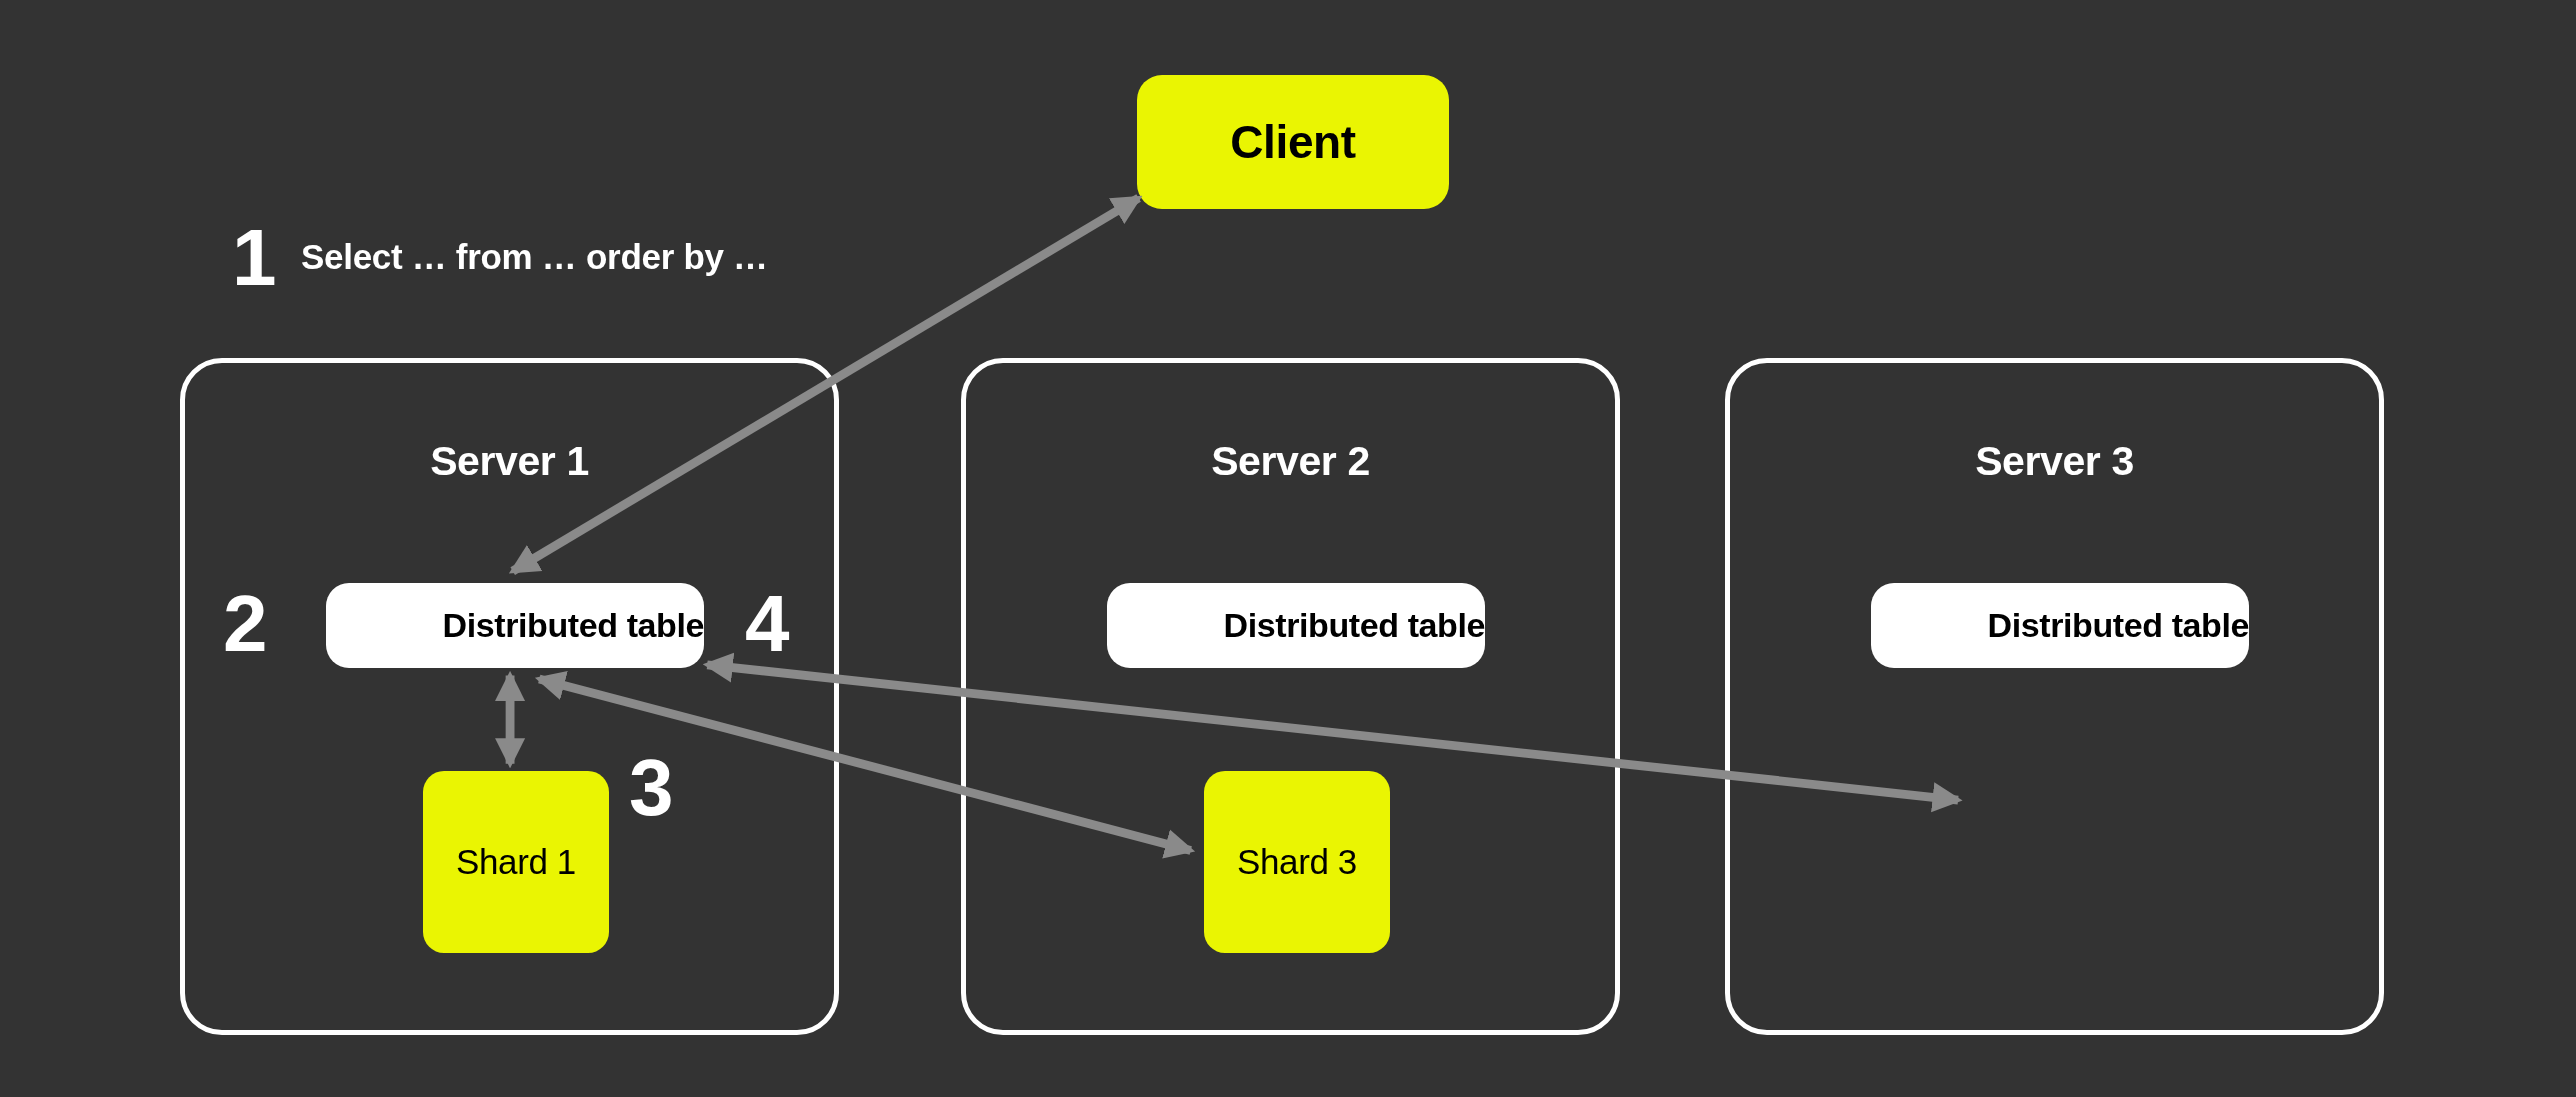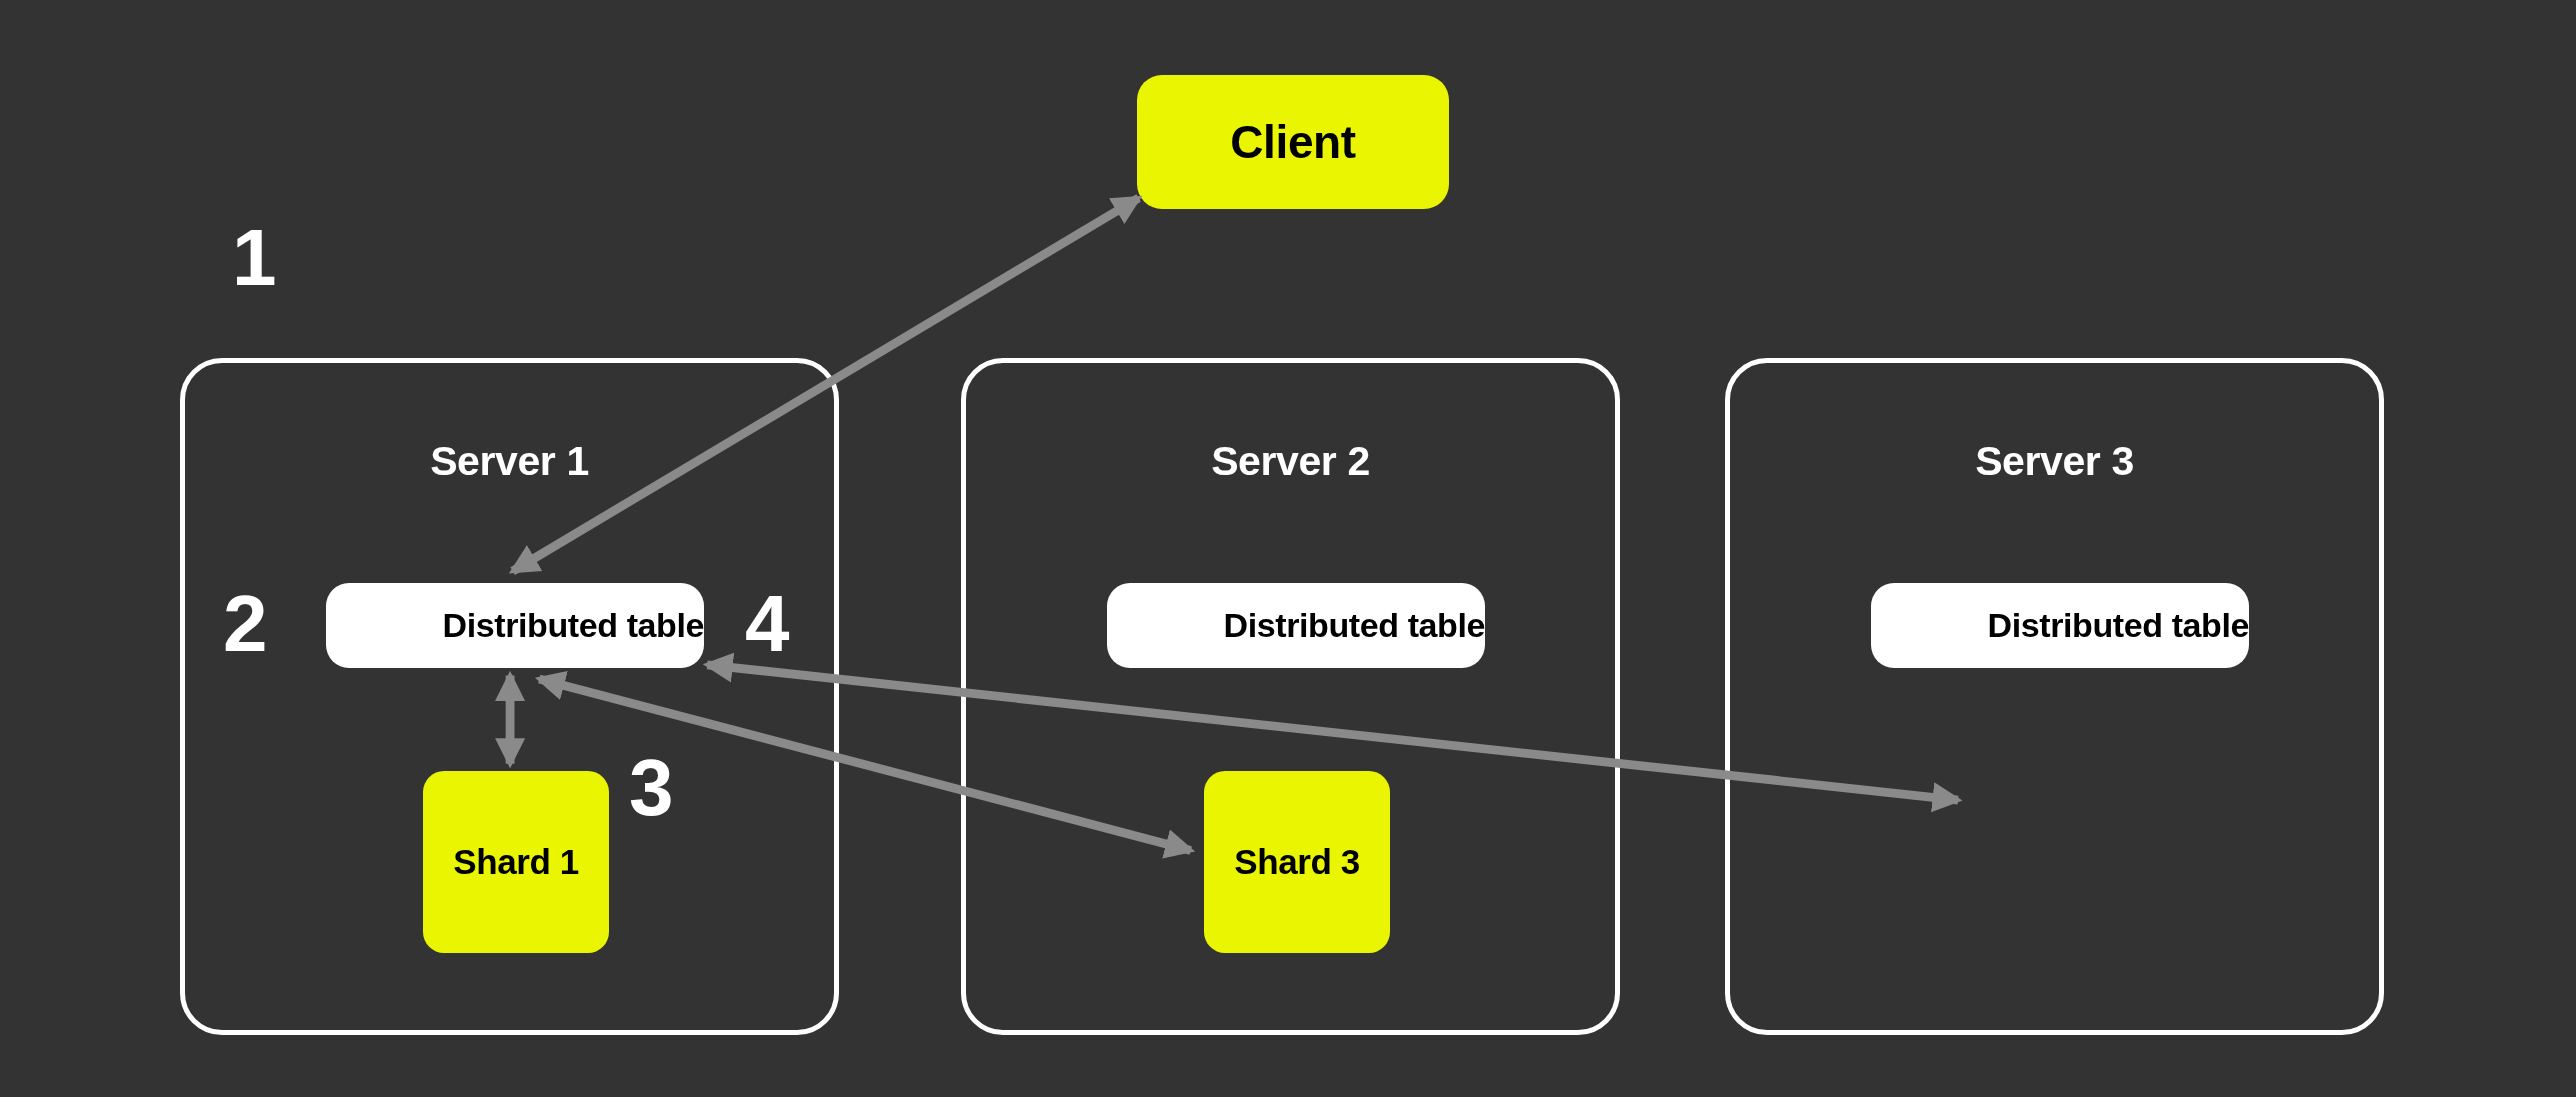--- a/index.html
+++ b/index.html
@@ -68,21 +68,21 @@
   }
   .dtable .label{
     color:var(--text-dark,#000);font-size:34px;font-weight:700;letter-spacing:-0.4px;
   }
   .shard{
     position:absolute;left:238px;top:408px;width:186px;height:182px;
     background:var(--yellow,#EAF502);border-radius:21px;
     display:flex;align-items:center;justify-content:center;
   }
   .shard .label{
-    color:var(--text-dark,#000);font-size:35px;font-weight:700;letter-spacing:-0.4px;
+    color:var(--text-dark,#000);font-size:35px;font-weight:400;letter-spacing:-0.4px;
   }
 </style>
 </head>
 <body style="background: rgb(51, 51, 51);">
 
 <div class="canvas" style="--bg: #333333; --yellow: #EAF502; --white: #FFFFFF; --frame: #FFFFFF; --arrow: #8A8A8A; --text-light: #FFFFFF; --text-dark: #000000;">
 
   <svg class="arrow-layer" viewBox="0 0 2914 1242" xmlns="http://www.w3.org/2000/svg">
     <defs>
       <marker id="ah" viewBox="0 0 10 10" refX="8.5" refY="5" markerWidth="3.4" markerHeight="3.6" orient="auto-start-reverse" markerUnits="strokeWidth">
@@ -95,20 +95,21 @@
         <line x1="610" y1="768" x2="1347" y2="962" class="arrow-line" marker-end="url(#ah)" marker-start="url(#ah)"></line>
         <line x1="800" y1="752" x2="2215" y2="905" class="arrow-line" marker-end="url(#ah)" marker-start="url(#ah)"></line>
       </g>
   </svg>
 
   <div class="client">
     <span class="label">Client</span>
   </div>
 
   <span class="step-num num-1">1</span>
+  <span class="step1-text">Select … from … order by …</span>
   <span class="step-num num-2">2</span>
   <span class="step-num num-3">3</span>
   <span class="step-num num-4">4</span>
 
   <div class="server server-1">
     <div class="server-label">Server 1</div>
     <div class="dtable">
       <span class="label">Distributed table</span>
     </div>
     <div class="shard">

